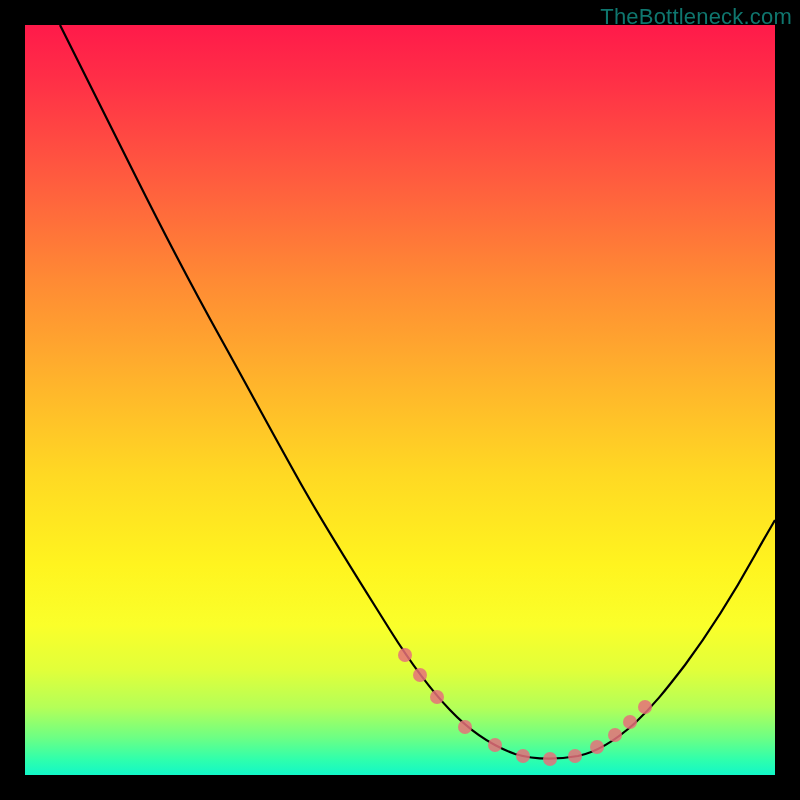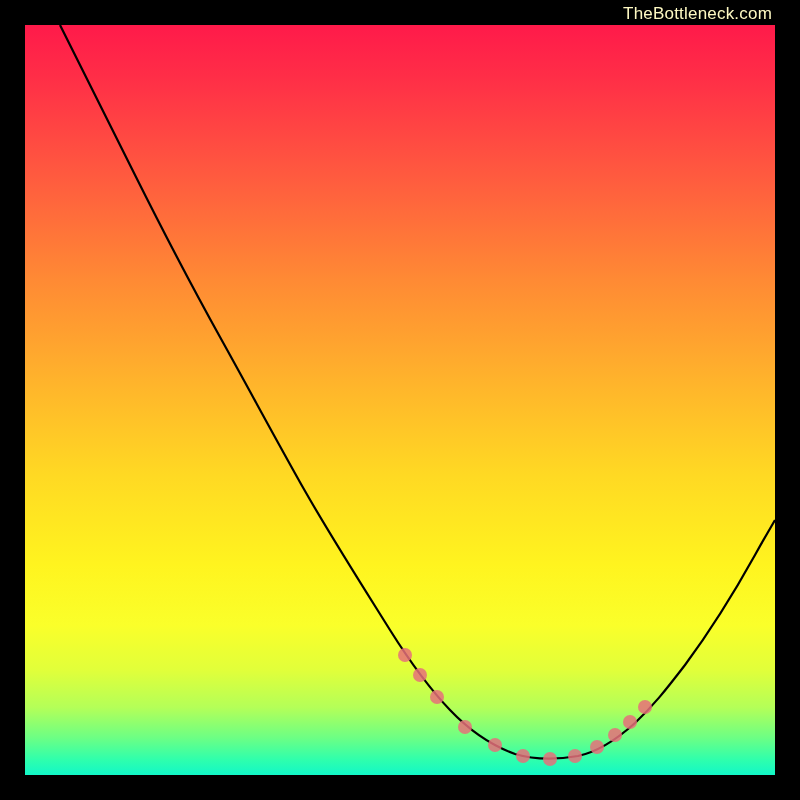--- a/index.html
+++ b/index.html
@@ -56,23 +56,23 @@
     stroke: #000;
     stroke-width: 2.2;
   }
   .marker {
     fill: #e6707a;
     fill-opacity: 0.85;
   }
   .watermark {
     position: absolute;
     top: 4px;
-    right: 28px;
-    color: #fef9c3;
-    font-size: 17px;
+    right: 8px;
+    color: #0f766e;
+    font-size: 22px;
     font-weight: 500;
     letter-spacing: 0.2px;
     user-select: none;
   }
 </style>
 </head>
 <body>
 
 <div class="stage">
 

